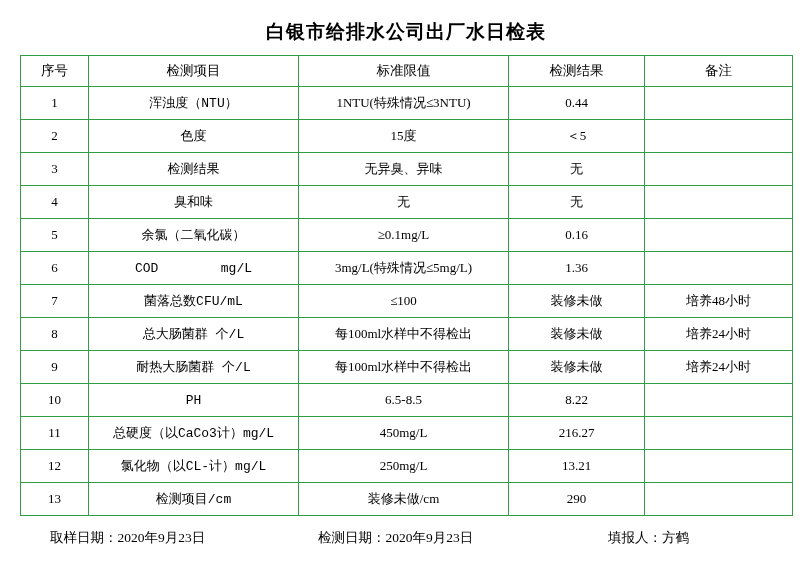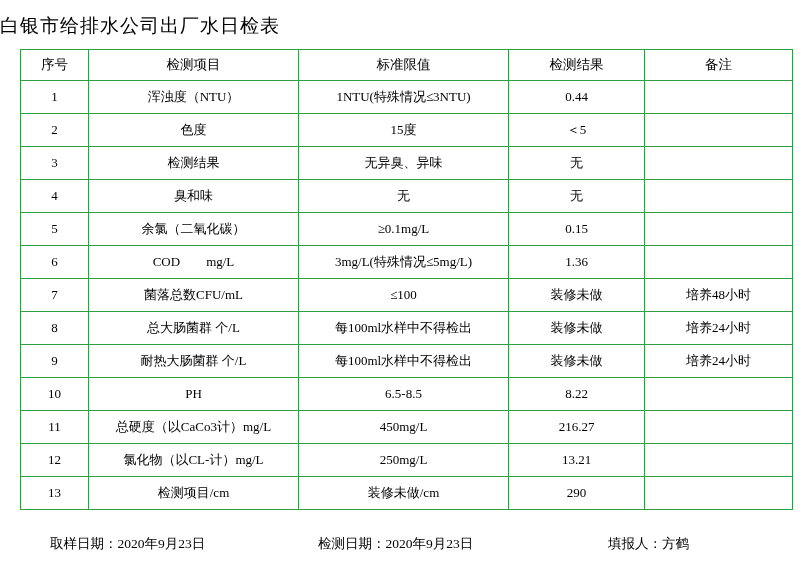--- a/index.html
+++ b/index.html
@@ -14,24 +14,25 @@
     color: #000000;
     overflow: hidden;
   }
   .page {
     position: relative;
     width: 812px;
     height: 569px;
     box-sizing: border-box;
   }
   .doc-title {
+    text-align: center;
     font-size: 19px;
-    font-weight: normal;
+    font-weight: bold;
     letter-spacing: 1px;
-    padding-top: 13px;
+    padding-top: 19px;
     padding-bottom: 10px;
     font-family: "Liberation Serif", serif;
   }
   .table-wrap {
     padding: 0 20px;
     box-sizing: border-box;
   }
   table.report {
     border-collapse: collapse;
     width: 772px;
@@ -53,36 +54,37 @@
   }
   .col-no      { width: 68px; }
   .col-item    { width: 210px; }
   .col-limit   { width: 210px; }
   .col-result  { width: 136px; }
   .col-remark  { width: 148px; }
 
   .cell-item-spaced {
     display: inline-block;
     white-space: pre;
+    font-family: Liberation Mono, monospace;
   }
   .footer {
     display: flex;
     padding: 0 20px;
     box-sizing: border-box;
     margin-top: 13px;
     font-size: 13.5px;
     font-family: "Liberation Serif", serif;
     align-items: flex-end;
   }
   .footer .f-cell {
     box-sizing: border-box;
   }
   .f-sample { width: 278px; padding-left: 30px; }
   .f-test   { width: 290px; padding-left: 20px; }
-  .f-filler { width: 204px; padding-left: 20px; margin-top: 12px; }
+  .f-filler { width: 204px; padding-left: 20px; }
 </style>
 </head>
 <body>
 
 <div class="page">
 
   <div class="doc-title">白银市给排水公司出厂水日检表</div>
 
   <div class="table-wrap">
     <table class="report">
@@ -127,21 +129,21 @@
           <td>4</td>
           <td><span class="cell-item-spaced">臭和味</span></td>
           <td>无</td>
           <td>无</td>
           <td></td>
         </tr>
         <tr>
           <td>5</td>
           <td><span class="cell-item-spaced">余氯（二氧化碳）</span></td>
           <td>≥0.1mg/L</td>
-          <td>0.15</td>
+          <td>0.16</td>
           <td></td>
         </tr>
         <tr>
           <td>6</td>
           <td><span class="cell-item-spaced">COD        mg/L</span></td>
           <td>3mg/L(特殊情况≤5mg/L)</td>
           <td>1.36</td>
           <td></td>
         </tr>
         <tr>

